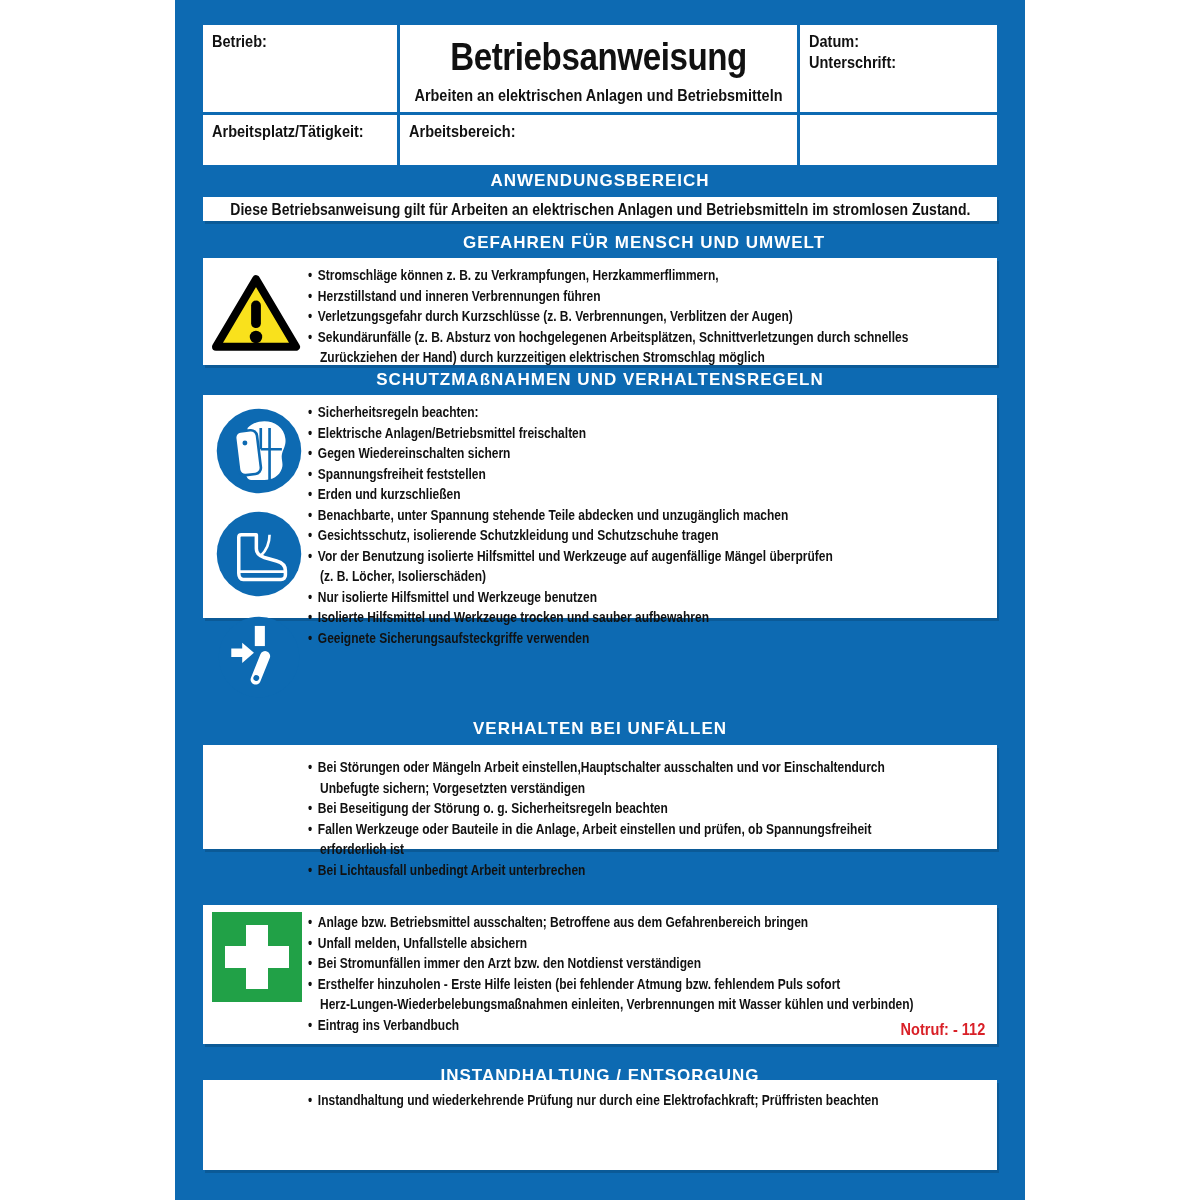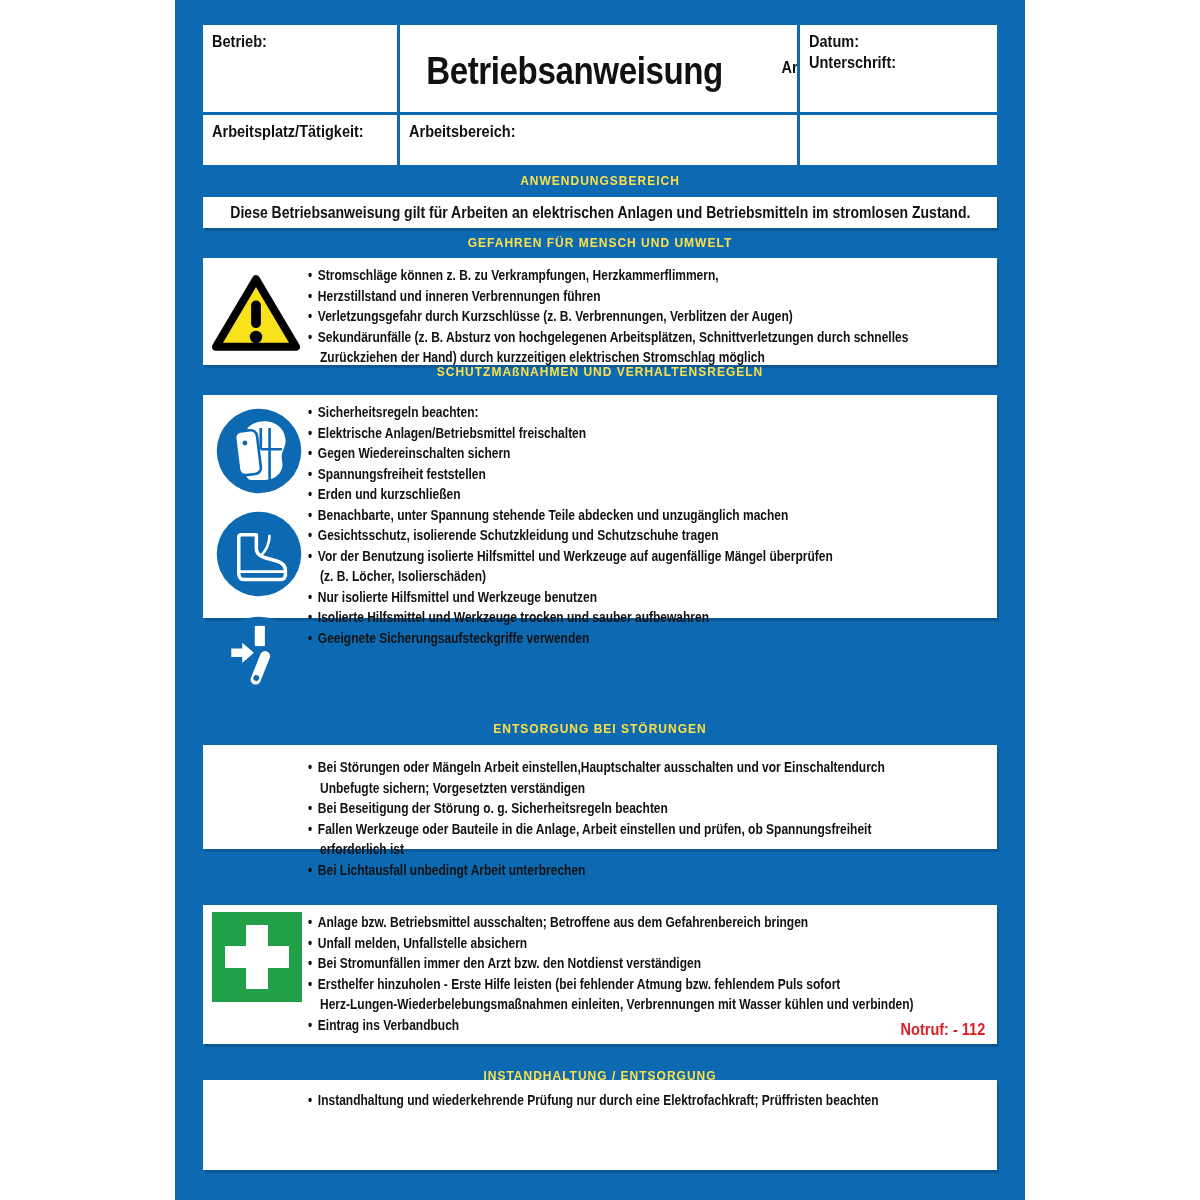--- a/index.html
+++ b/index.html
@@ -14,36 +14,36 @@
   
   .hdr {
     position:absolute; left:28px; top:25px; width:794px; height:107px;
     display:grid; grid-template-columns:194px 397px 197px; grid-template-rows:87px 50px; gap:3px;
   }
   .cell { background:#fff; padding:7px 9px; overflow:hidden; }
   .lbl {
     font-weight:bold; font-size:16.5px; white-space:nowrap;
     transform:scaleX(.88); transform-origin:0 0;
   }
-  .titlecell { display:flex; flex-direction:row; align-items:center; justify-content:space-between; padding:4px 0 6px 0; }
+  .titlecell { display:flex; flex-direction:column; align-items:center; justify-content:space-between; padding:4px 0 6px 0; }
   .doc-title {
     font-weight:bold; font-size:39px; white-space:nowrap; letter-spacing:-.5px;
     transform:scaleX(.85); transform-origin:center center; margin-top:6px;
   }
   .doc-subtitle {
     font-weight:bold; font-size:17px; white-space:nowrap;
     transform:scaleX(.85); transform-origin:center center;
   }
   .stack div { margin-bottom:2px; }
 
   
   .band {
-    position:absolute; left:0; width:100%; color:#fde047; text-align:center;
+    position:absolute; left:0; width:100%; color:#ffffff; text-align:center;
     display:flex; align-items:center; justify-content:center;
-    font-weight:bold; font-size:12px; letter-spacing:1px; white-space:nowrap;
+    font-weight:bold; font-size:17px; letter-spacing:1px; white-space:nowrap;
   }
 
   
   .box {
     position:absolute; left:28px; width:794px; background:#fff;
     box-shadow:2px 3px 0 rgba(0,0,0,.15);
   }
   .scope-box { display:flex; align-items:center; justify-content:center; }
   .scope-text {
     font-weight:bold; font-size:16.5px; white-space:nowrap;
@@ -88,43 +88,43 @@
     <div class="cell">
       <div class="lbl">Arbeitsplatz/Tätigkeit:</div>
     </div>
     <div class="cell">
       <div class="lbl">Arbeitsbereich:</div>
     </div>
     <div class="cell"></div>
   </div>
 
   <div class="band" style="top:165px; height:32px;">ANWENDUNGSBEREICH</div>
-  <div class="box scope-box" style="top:197px; height:31px;">
+  <div class="box scope-box" style="top:197px; height:24px;">
     <div class="scope-text">Diese Betriebsanweisung gilt für Arbeiten an elektrischen Anlagen und Betriebsmitteln im stromlosen Zustand.</div>
   </div>
 
-  <div class="band" style="top:228px; height:30px;">GEFAHREN FÜR MENSCH UND UMWELT</div>
+  <div class="band" style="top:228px; height:30px;padding-left:44px;">GEFAHREN FÜR MENSCH UND UMWELT</div>
   <div class="box" style="top:258px; height:107px;">
     <svg class="icon" style="left:8px; top:15px;" width="90" height="80" viewBox="0 0 100 90">
       <path d="M50 7 L95 83 H5 Z" fill="#f9e11c" stroke="#000" stroke-width="9" stroke-linejoin="round"></path>
       <rect x="44.5" y="31" width="11" height="31" rx="5.5" fill="#000"></rect>
       <circle cx="50" cy="72" r="7" fill="#000"></circle>
     </svg>
     <div class="list">
         <ul>
           <li>Stromschläge können z. B. zu Verkrampfungen, Herzkammerflimmern,</li>
           <li>Herzstillstand und inneren Verbrennungen führen</li>
           <li>Verletzungsgefahr durch Kurzschlüsse (z. B. Verbrennungen, Verblitzen der Augen)</li>
           <li>Sekundärunfälle (z. B. Absturz von hochgelegenen Arbeitsplätzen, Schnittverletzungen durch schnelles
 Zurückziehen der Hand) durch kurzzeitigen elektrischen Stromschlag möglich</li>
         </ul>
       </div>
   </div>
 
-  <div class="band" style="top:357px; height:30px;">SCHUTZMAßNAHMEN UND VERHALTENSREGELN</div>
+  <div class="band" style="top:365px; height:30px;">SCHUTZMAßNAHMEN UND VERHALTENSREGELN</div>
   <div class="box" style="top:395px; height:223px;">
     <svg class="icon" style="left:12px; top:12px;" width="88" height="88" viewBox="0 0 100 100">
       <circle cx="50" cy="50" r="48" fill="#0d6ab2"></circle>
       <path d="M37 24 C50 10 78 15 80 36 C81 44 77 48 76 54 C75 60 78 64 76 70 C73 79 65 83 56 83 L41 83 C37 83 35 79 35 74 Z" fill="#fff"></path>
       <path d="M52 24 L52 48 M52 48 L76 48 M62 24 L62 83" stroke="#0d6ab2" stroke-width="3" fill="none"></path>
       <rect x="25" y="27" width="25" height="50" rx="7" fill="#fff" stroke="#0d6ab2" stroke-width="3" transform="rotate(-7 37 52)"></rect>
       <circle cx="34" cy="41" r="2.8" fill="#0d6ab2"></circle>
     </svg>
     <svg class="icon" style="left:12px; top:115px;" width="88" height="88" viewBox="0 0 100 100">
       <circle cx="50" cy="50" r="48" fill="#0d6ab2"></circle>
@@ -152,21 +152,21 @@
           <li>Gesichtsschutz, isolierende Schutzkleidung und Schutzschuhe tragen</li>
           <li>Vor der Benutzung isolierte Hilfsmittel und Werkzeuge auf augenfällige Mängel überprüfen
 (z. B. Löcher, Isolierschäden)</li>
           <li>Nur isolierte Hilfsmittel und Werkzeuge benutzen</li>
           <li>Isolierte Hilfsmittel und Werkzeuge trocken und sauber aufbewahren</li>
           <li>Geeignete Sicherungsaufsteckgriffe verwenden</li>
         </ul>
       </div>
   </div>
 
-  <div class="band" style="top:713px; height:32px;">ENTSORGUNG BEI STÖRUNGEN</div>
+  <div class="band" style="top:713px; height:32px;">VERHALTEN BEI UNFÄLLEN</div>
   <div class="box" style="top:745px; height:104px;">
     <div class="list" style="top:12px;">
         <ul>
           <li>Bei Störungen oder Mängeln Arbeit einstellen,Hauptschalter ausschalten und vor Einschaltendurch
 Unbefugte sichern; Vorgesetzten verständigen</li>
           <li>Bei Beseitigung der Störung o. g. Sicherheitsregeln beachten</li>
           <li>Fallen Werkzeuge oder Bauteile in die Anlage, Arbeit einstellen und prüfen, ob Spannungsfreiheit
 erforderlich ist</li>
           <li>Bei Lichtausfall unbedingt Arbeit unterbrechen</li>
         </ul>

